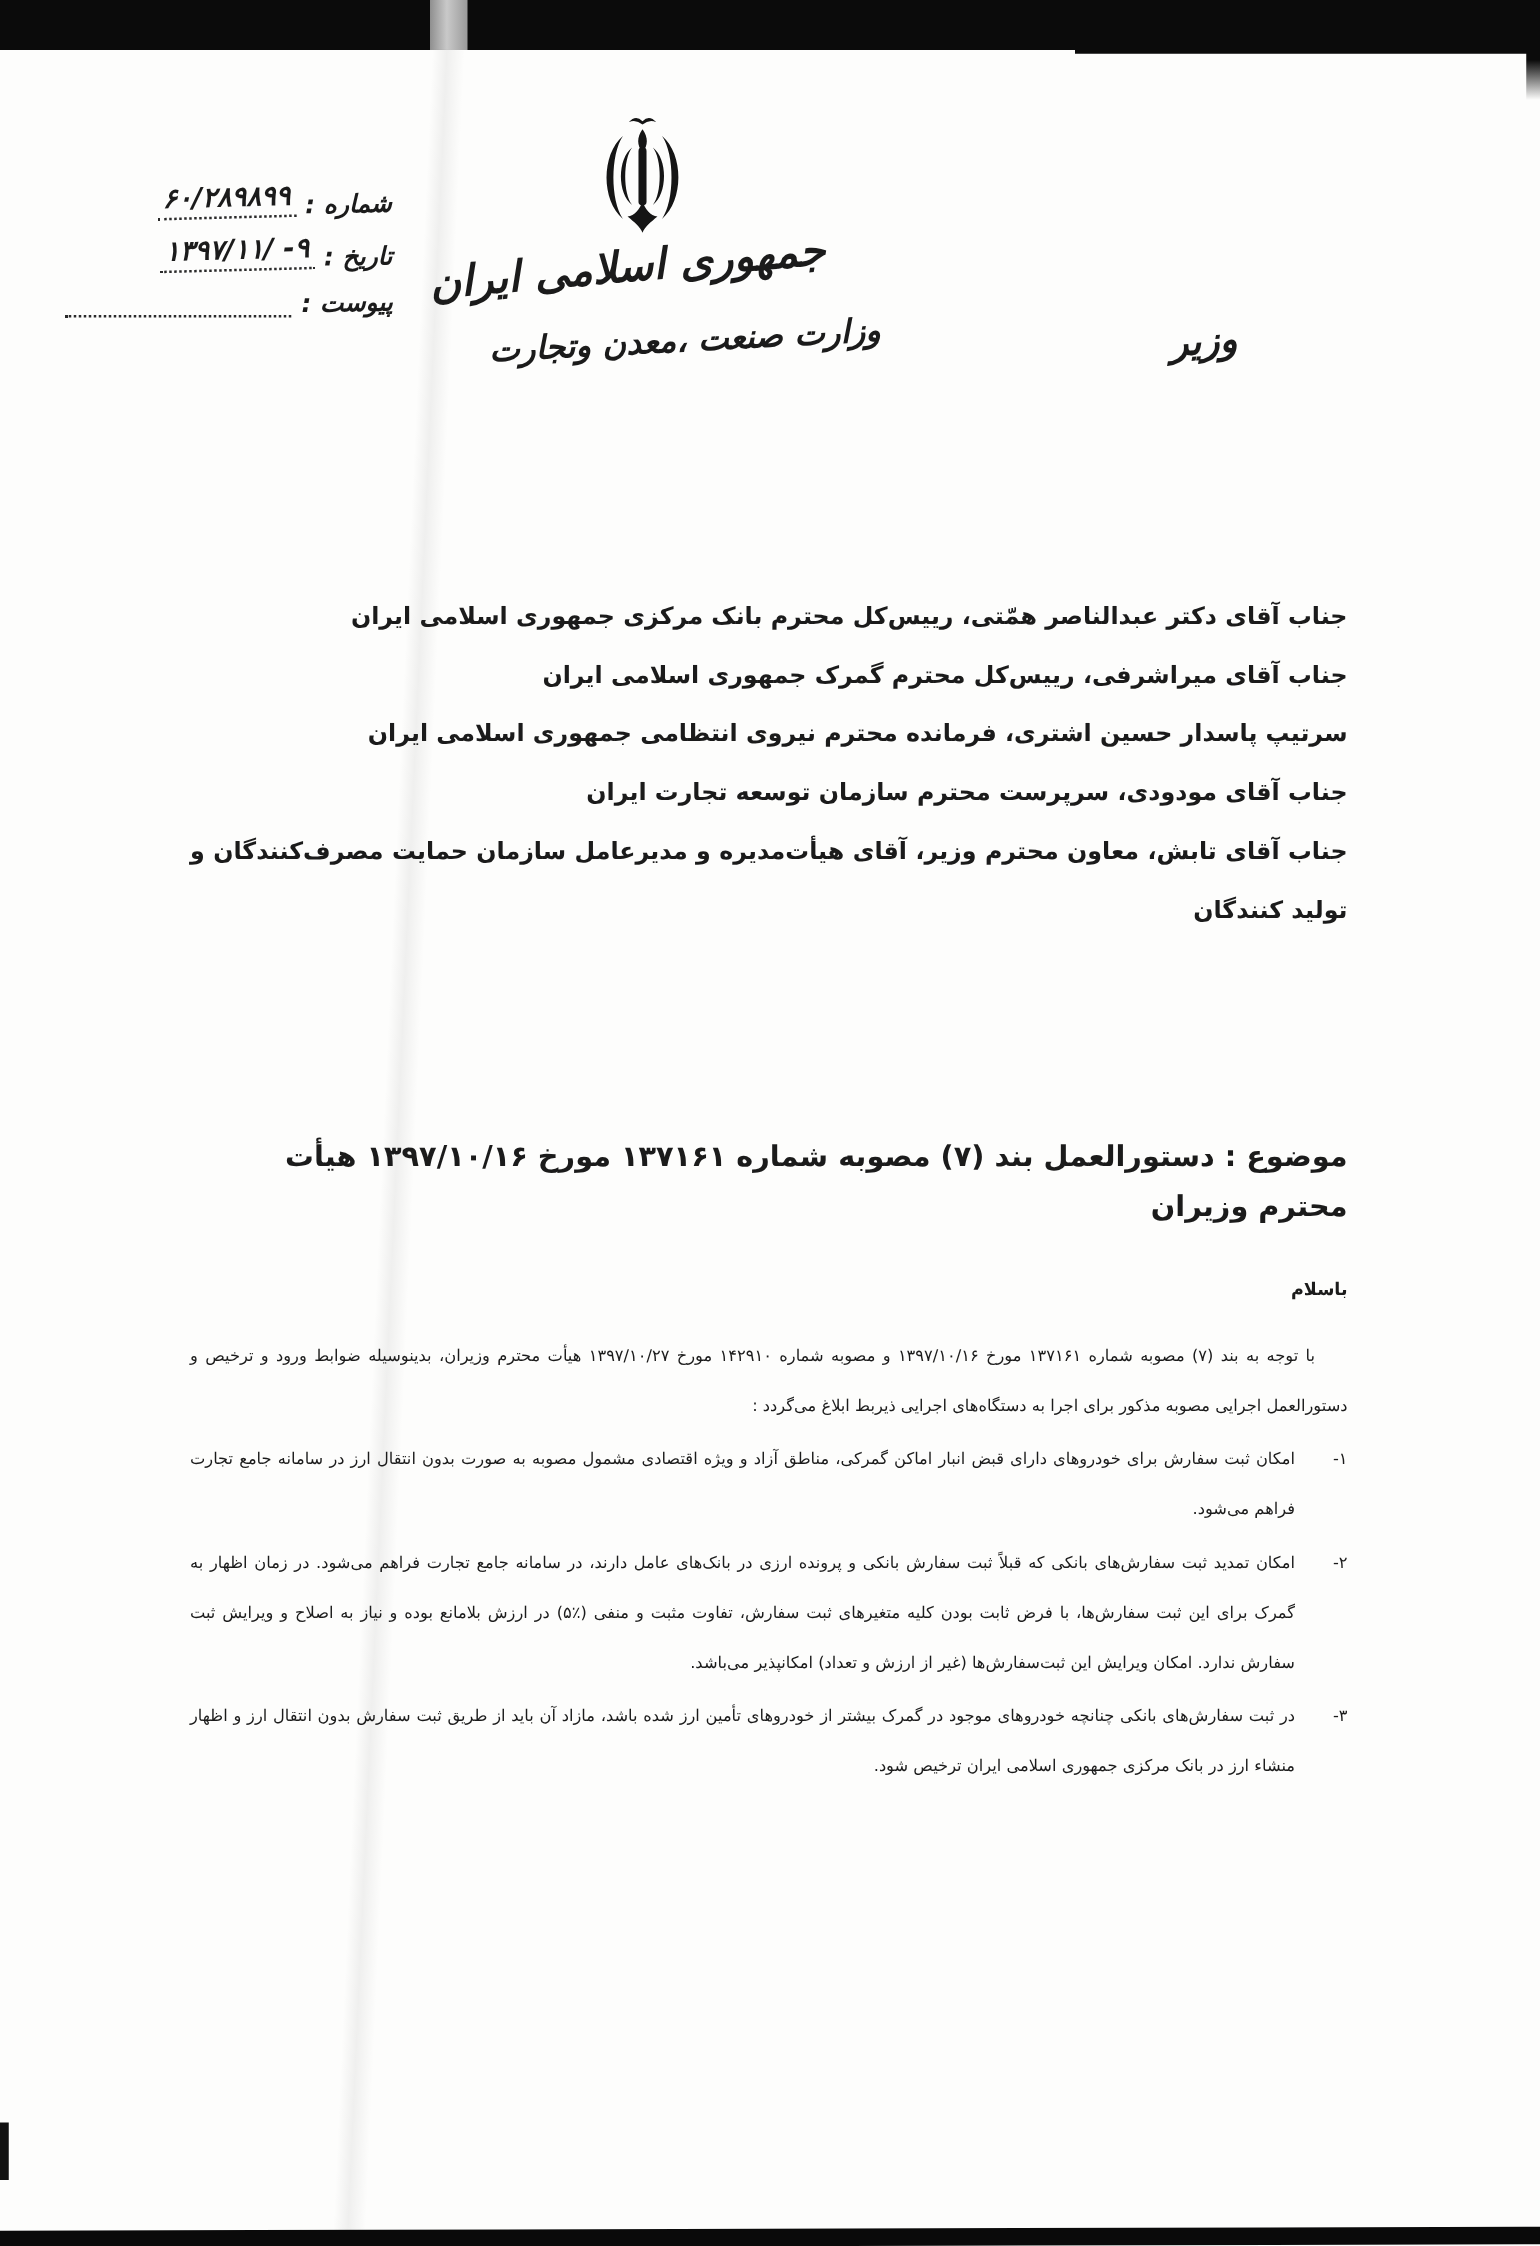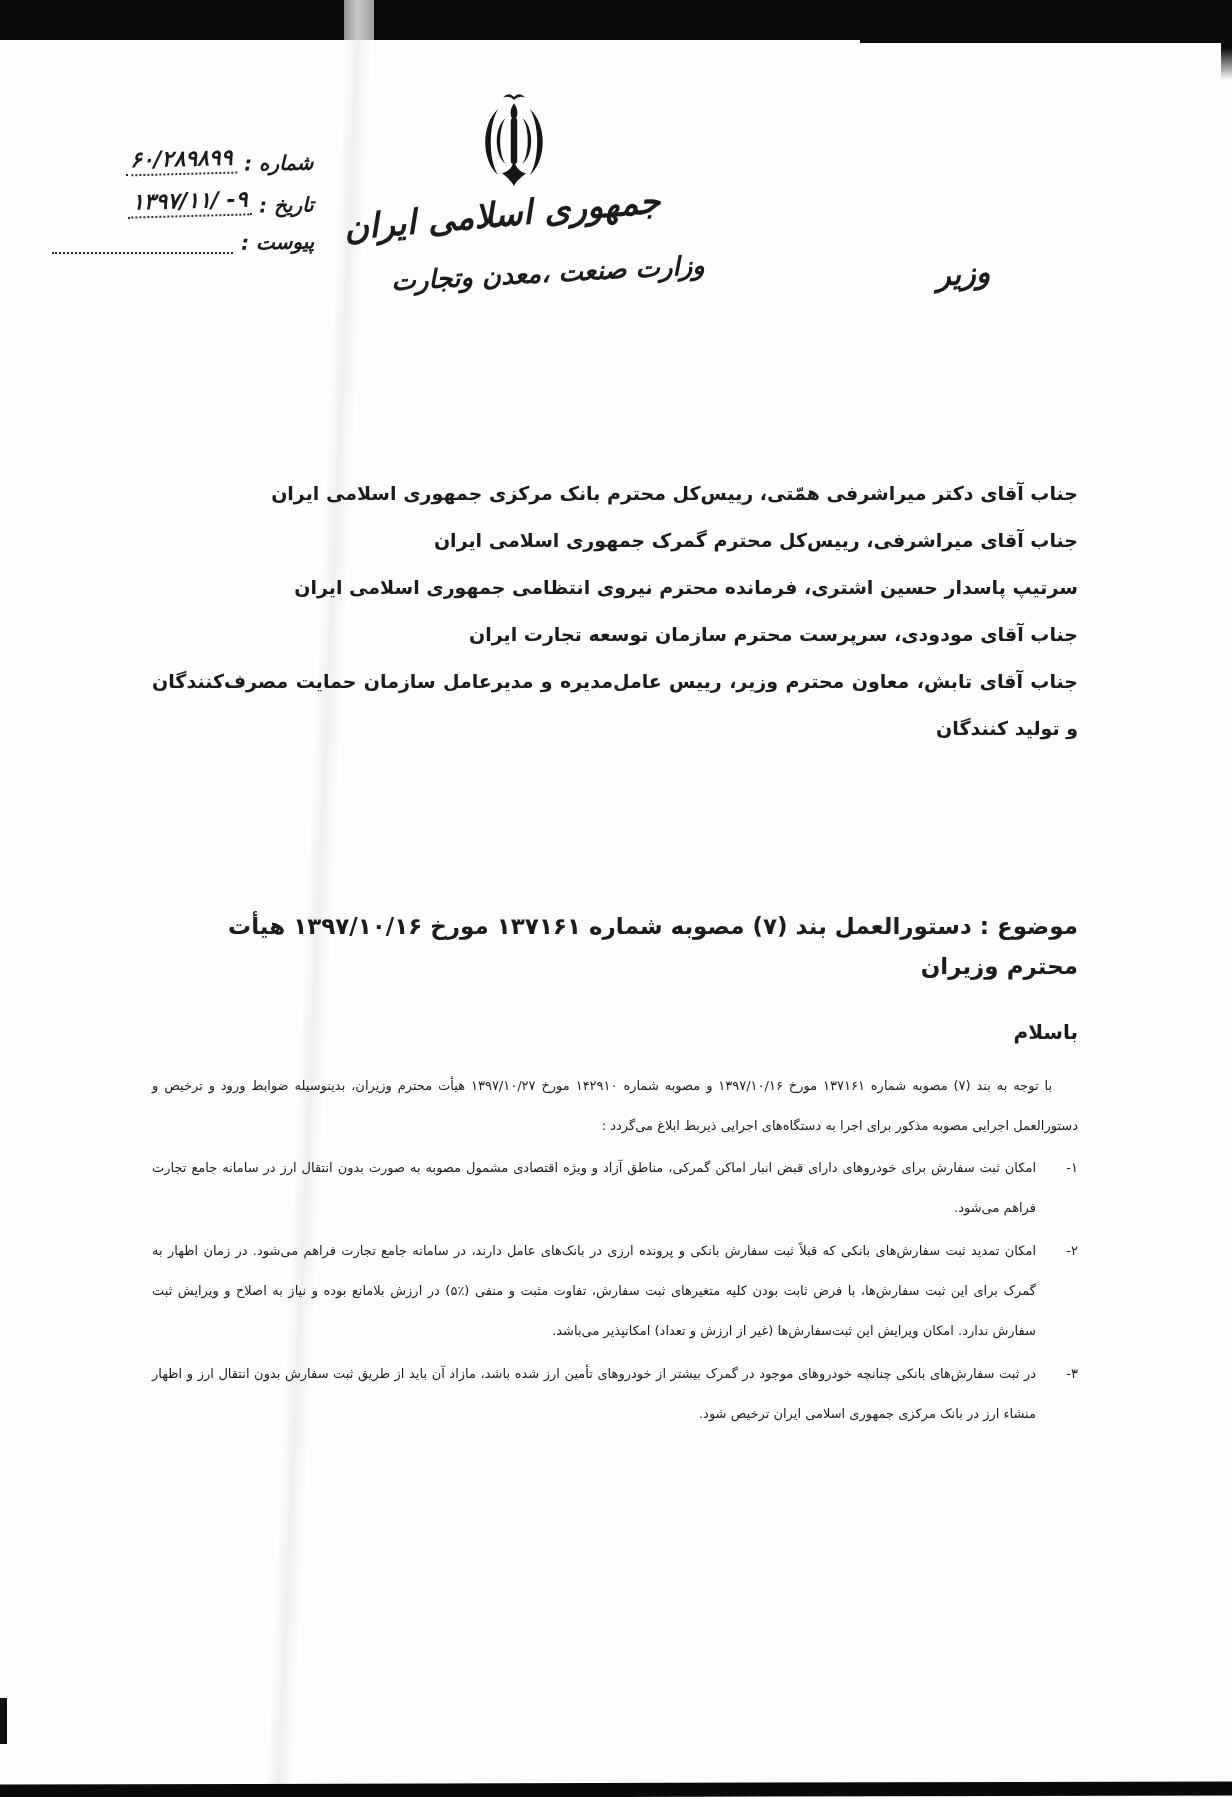--- a/index.html
+++ b/index.html
@@ -44,21 +44,21 @@
       font-size:26px;font-weight:bold;font-style:italic;transform:rotate(-3deg);white-space:nowrap;}
   .minister-title{position:absolute;left:898px;top:256px;width:130px;text-align:center;
       font-size:30px;font-weight:bold;font-style:italic;transform:rotate(-4deg);}
 
   
   .recipients{position:absolute;right:154px;left:152px;top:470px;
       font-size:19px;font-weight:bold;line-height:47px;text-align:justify;}
   .subject{position:absolute;right:154px;left:152px;top:906px;
       font-size:23px;font-weight:bold;line-height:40px;}
   .salutation{position:absolute;right:154px;left:152px;top:1012px;
-      font-size:20px;font-weight:bold;line-height:40px;}
+      font-size:14px;font-weight:bold;line-height:40px;}
   .content-flow{position:absolute;right:154px;left:152px;top:1066px;
       font-size:13px;line-height:40px;text-align:justify;}
   .intro{text-indent:26px;margin:0 0 2px 0;}
   .list-item{position:relative;padding-right:42px;margin-bottom:3px;}
   .list-marker{position:absolute;right:0;top:0;}
 </style>
 </head>
 <body>
 
 <div class="page">
@@ -96,25 +96,25 @@
       <path d="M33 20 C14 36 14 76 33 92 C22 76 22 36 33 20 Z"></path>
       <path d="M59 30 C72 40 72 70 59 80 C67 70 67 40 59 30 Z"></path>
       <path d="M67 20 C86 36 86 76 67 92 C78 76 78 36 67 20 Z"></path>
     </svg>
   </div>
   <div class="republic-title">جمهوری اسلامی ایران</div>
   <div class="ministry-title">وزارت صنعت ،معدن وتجارت</div>
   <div class="minister-title">وزیر</div>
 
   <div class="recipients">
-    <div>جناب آقای دکتر میراشرفی همّتی، رییس‌کل محترم بانک مرکزی جمهوری اسلامی ایران</div>
+    <div>جناب آقای دکتر عبدالناصر همّتی، رییس‌کل محترم بانک مرکزی جمهوری اسلامی ایران</div>
     <div>جناب آقای میراشرفی، رییس‌کل محترم گمرک جمهوری اسلامی ایران</div>
     <div>سرتیپ پاسدار حسین اشتری، فرمانده محترم نیروی انتظامی جمهوری اسلامی ایران</div>
     <div>جناب آقای مودودی، سرپرست محترم سازمان توسعه تجارت ایران</div>
-    <div>جناب آقای تابش، معاون محترم وزیر، رییس عامل‌مدیره و مدیرعامل سازمان حمایت مصرف‌کنندگان و تولید کنندگان</div>
+    <div>جناب آقای تابش، معاون محترم وزیر، آقای هیأت‌مدیره و مدیرعامل سازمان حمایت مصرف‌کنندگان و تولید کنندگان</div>
   </div>
 
   <div class="subject">موضوع : دستورالعمل بند (۷) مصوبه شماره ۱۳۷۱۶۱ مورخ ۱۳۹۷/۱۰/۱۶ هیأت محترم وزیران</div>
   <div class="salutation">باسلام</div>
 
   <div class="content-flow">
     <p class="intro">با توجه به بند (۷) مصوبه شماره ۱۳۷۱۶۱ مورخ ۱۳۹۷/۱۰/۱۶ و مصوبه شماره ۱۴۲۹۱۰ مورخ ۱۳۹۷/۱۰/۲۷ هیأت محترم وزیران، بدینوسیله ضوابط ورود و ترخیص و دستورالعمل اجرایی مصوبه مذکور برای اجرا به دستگاه‌های اجرایی ذیربط ابلاغ می‌گردد :</p>
     <div class="list-item">
       <span class="list-marker">۱-</span>
       <span class="item-text">امکان ثبت سفارش برای خودروهای دارای قبض انبار اماکن گمرکی، مناطق آزاد و ویژه اقتصادی مشمول مصوبه به صورت بدون انتقال ارز در سامانه جامع تجارت فراهم می‌شود.</span>

